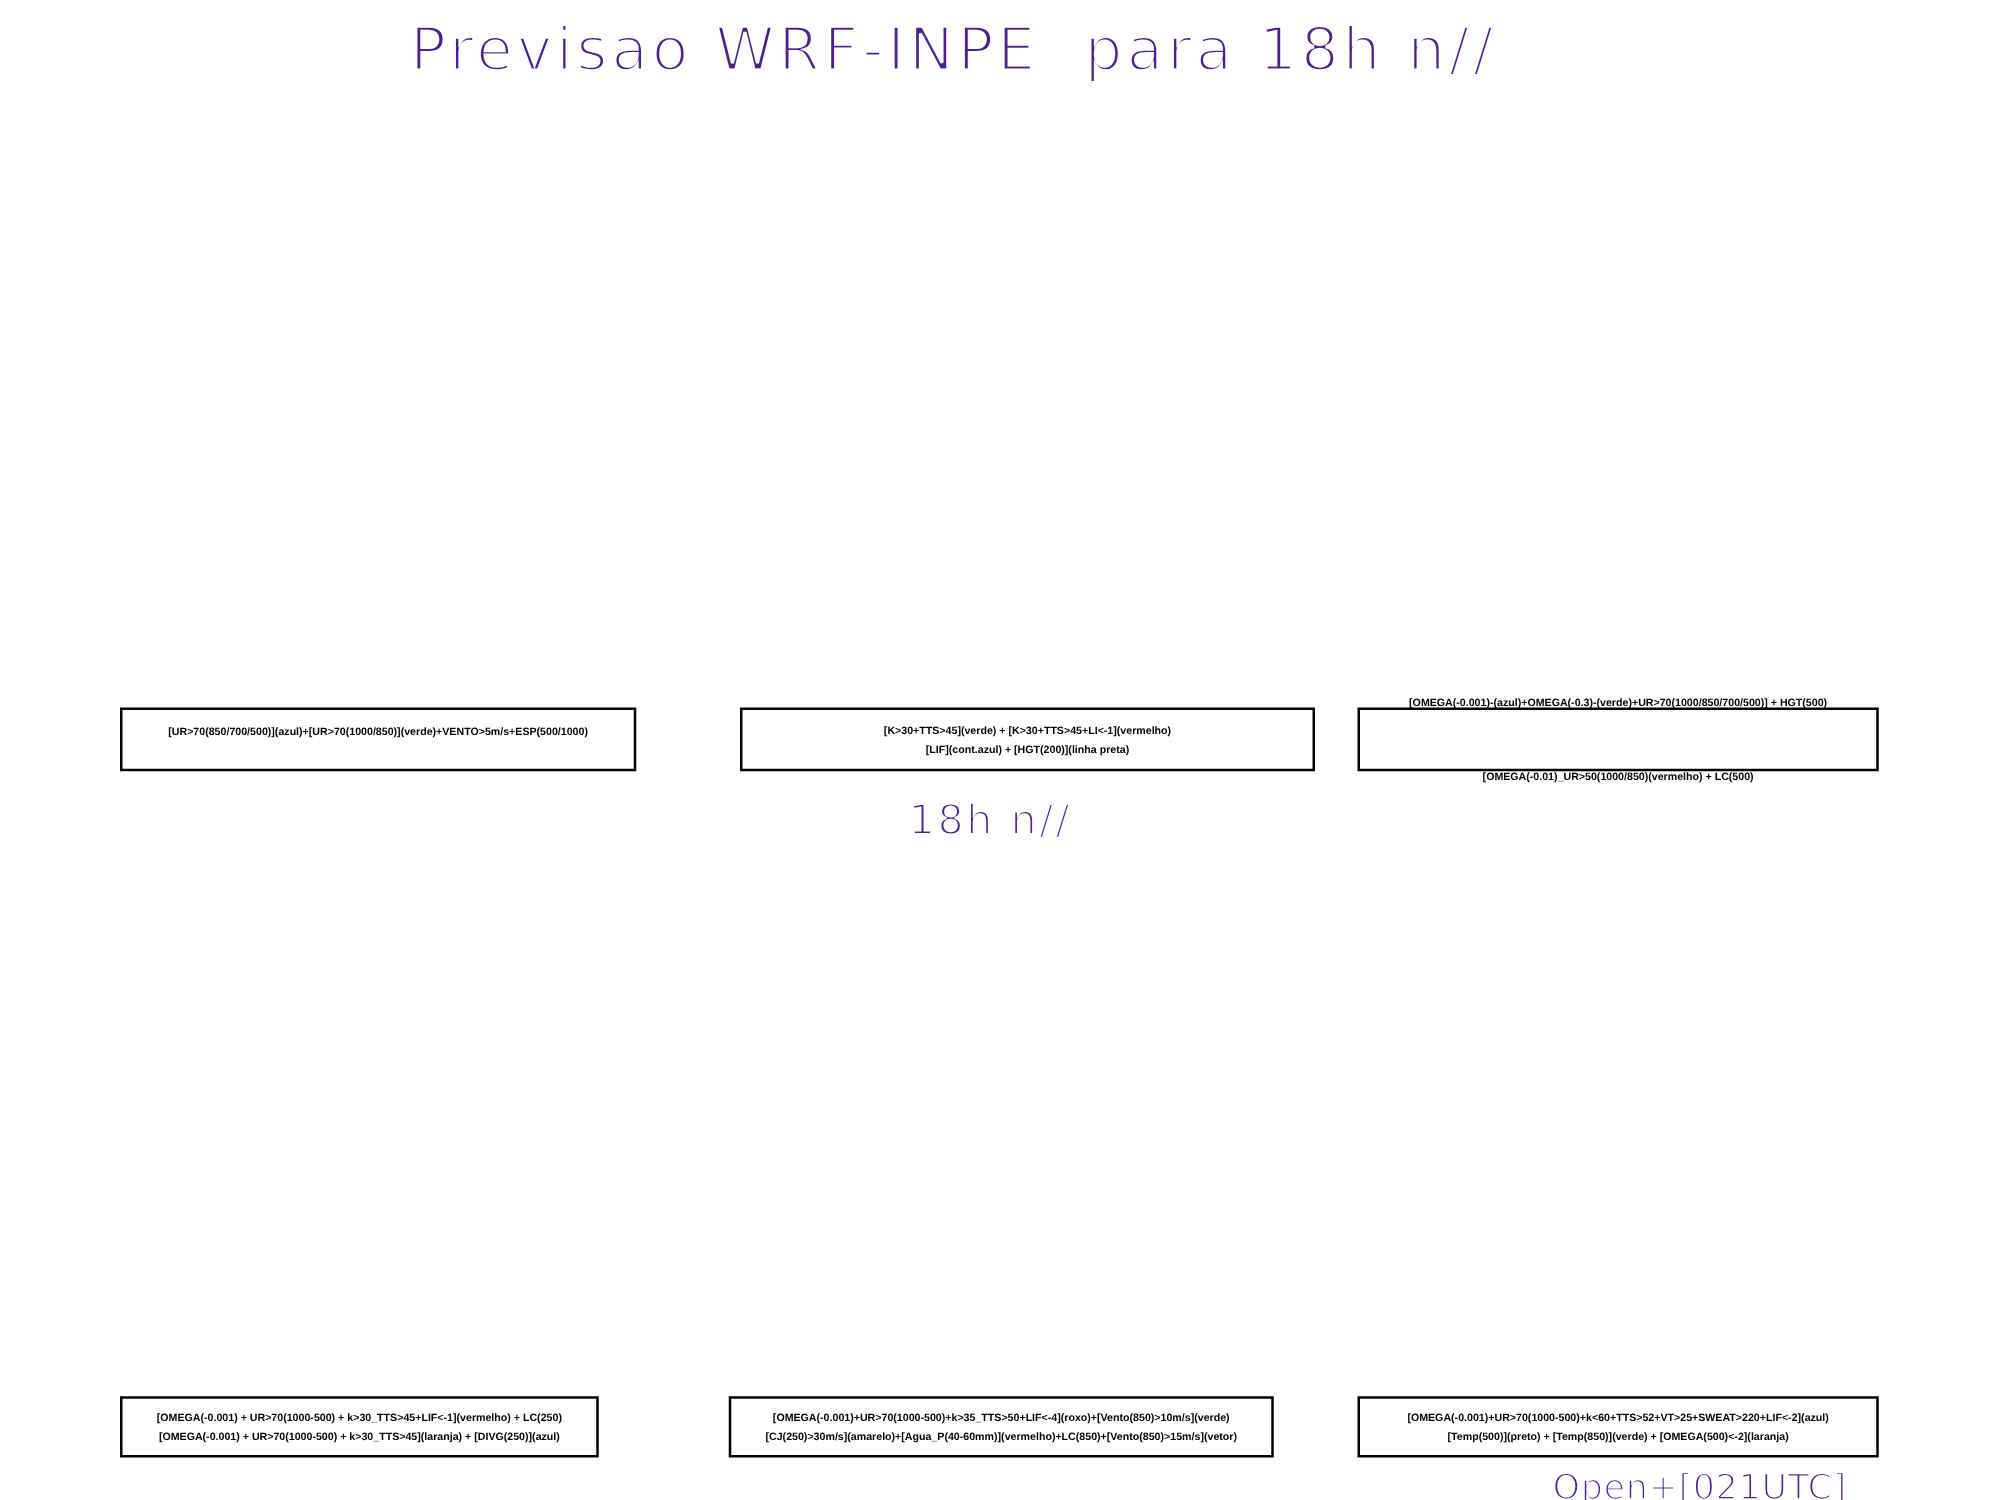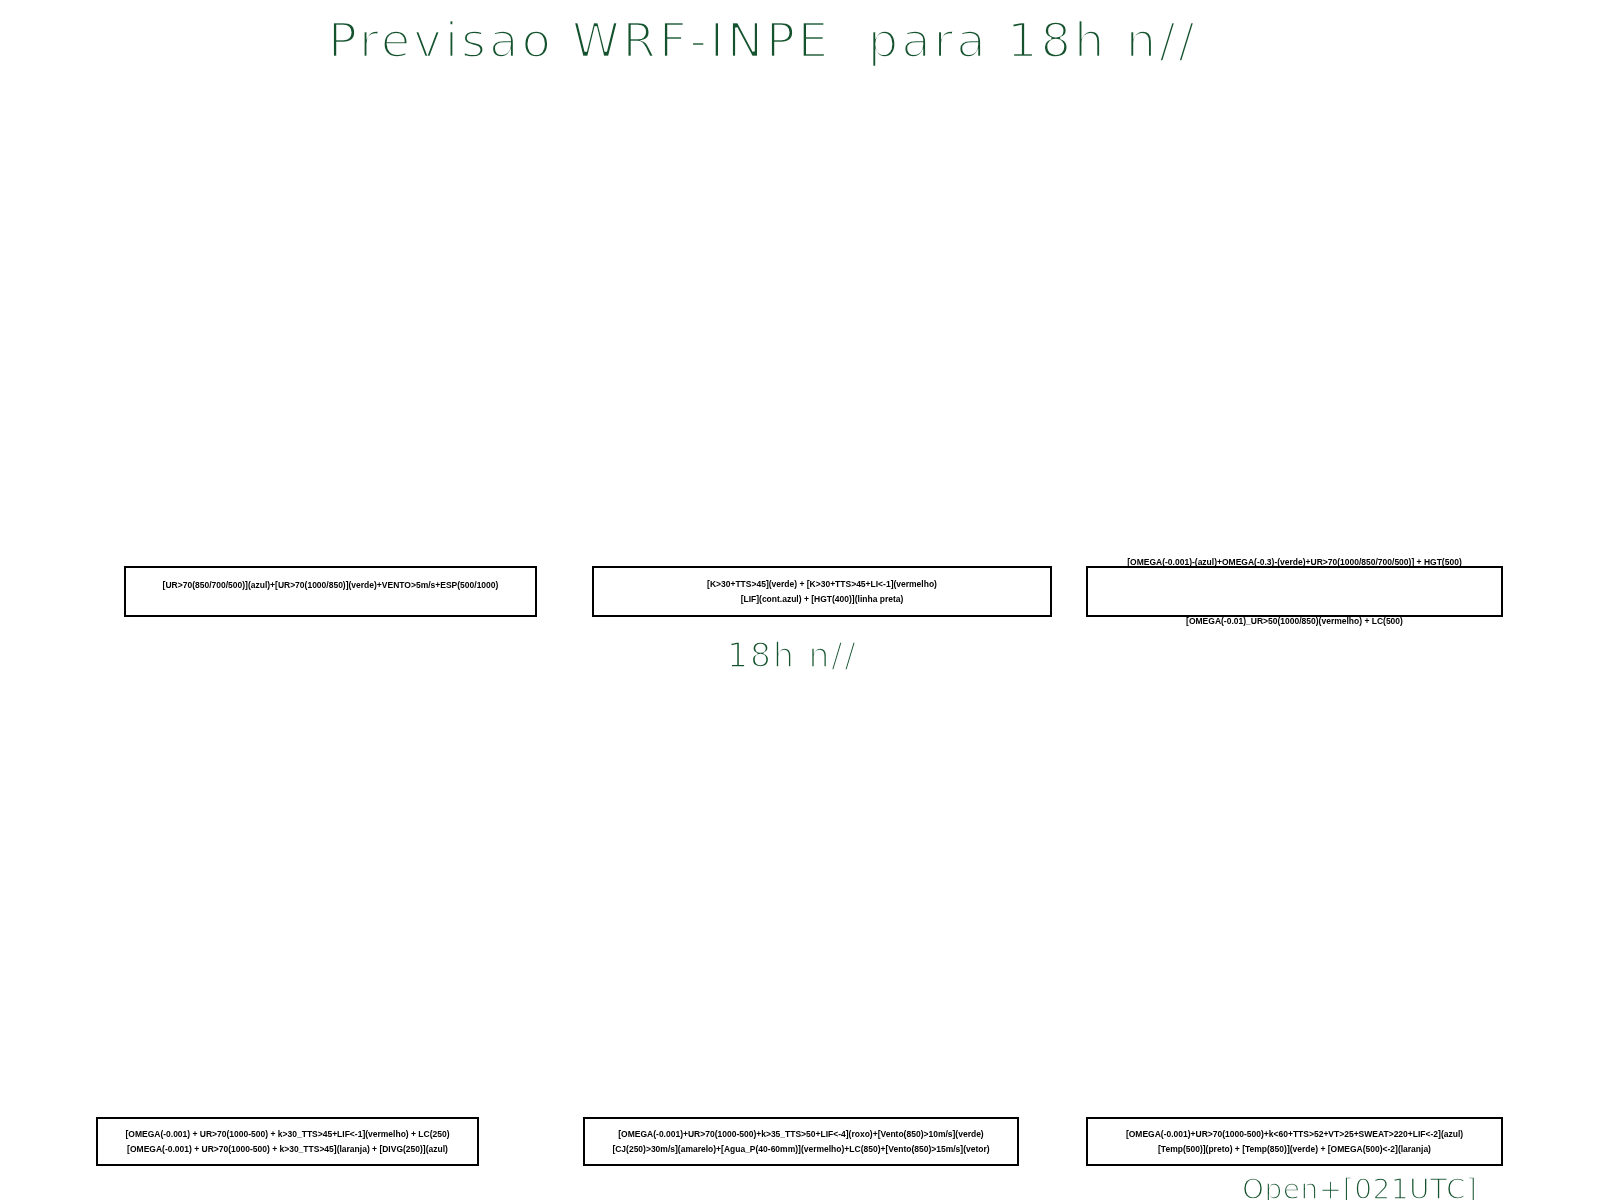--- a/index.html
+++ b/index.html
@@ -11,21 +11,21 @@
     position: relative;
     width: 1600px;
     height: 1200px;
     background: #ffffff;
     overflow: hidden;
     font-family: "Liberation Sans", sans-serif;
   }
   
   .stroke-text {
     position: absolute;
-    color: #14532d;
+    color: #4c1d95;
     font-family: "DejaVu Sans", sans-serif;
     white-space: pre;
     -webkit-text-stroke: 2.2px #ffffff;
   }
   .title {
     left: 328px;
     top: 12px;
     font-size: 48px;
     letter-spacing: 3px;
     -webkit-text-stroke-width: 2.4px;
@@ -56,41 +56,41 @@
   }
   .legend-line {
     font-family: "Liberation Sans", sans-serif;
     font-weight: bold;
     font-size: 8.5px;
     line-height: 15px;
     color: #000000;
     white-space: pre;
     text-align: center;
   }
-  .box-a { left: 96px;  top: 566px;  width: 413px; height: 51px; padding-bottom: 12px; margin-left: 28px; }
+  .box-a { left: 96px;  top: 566px;  width: 413px; height: 51px; padding-bottom: 12px; }
   .box-b { left: 592px; top: 566px;  width: 460px; height: 51px; }
   .box-c { left: 1086px;top: 566px;  width: 417px; height: 51px; gap: 44px; }
   .box-d { left: 96px;  top: 1117px; width: 383px; height: 49px; }
   .box-e { left: 583px; top: 1117px; width: 436px; height: 49px; align-items: center; }
   .box-f { left: 1086px;top: 1117px; width: 417px; height: 49px; }
 </style>
 </head>
 <body>
 
 <div class="page">
 
   <div class="stroke-text title">Previsao WRF-INPE  para 18h n//</div>
 
   <div class="legend-box box-a">
     <div class="legend-line">[UR&gt;70(850/700/500)](azul)+[UR&gt;70(1000/850)](verde)+VENTO&gt;5m/s+ESP(500/1000)</div>
   </div>
 
   <div class="legend-box box-b">
     <div class="legend-line">[K&gt;30+TTS&gt;45](verde) + [K&gt;30+TTS&gt;45+LI&lt;-1](vermelho)</div>
-    <div class="legend-line">[LIF](cont.azul) + [HGT(400)](linha preta)</div>
+    <div class="legend-line">[LIF](cont.azul) + [HGT(200)](linha preta)</div>
   </div>
 
   <div class="legend-box box-c">
     <div class="legend-line">[OMEGA(-0.001)-(azul)+OMEGA(-0.3)-(verde)+UR&gt;70(1000/850/700/500)] + HGT(500)</div>
     <div class="legend-line">[OMEGA(-0.01)_UR&gt;50(1000/850)(vermelho) + LC(500)</div>
   </div>
 
   <div class="stroke-text center-label">18h n//</div>
 
   <div class="legend-box box-d">

